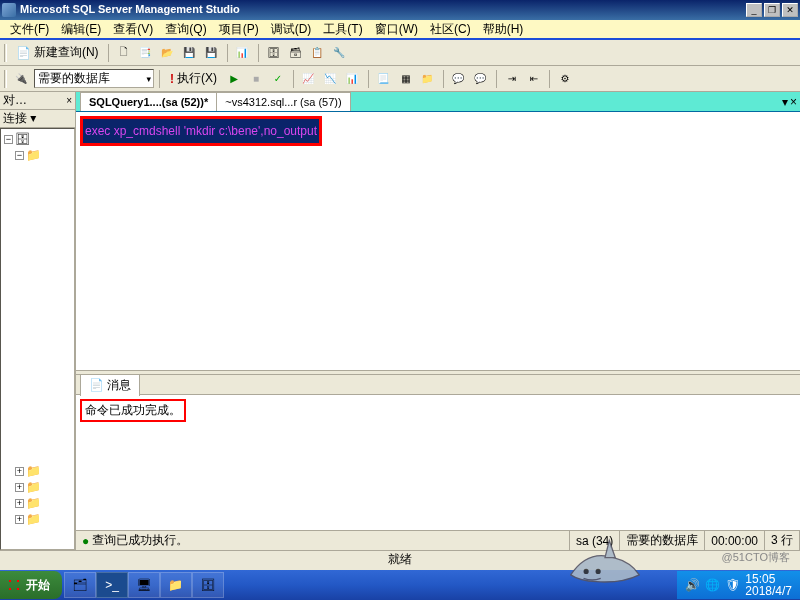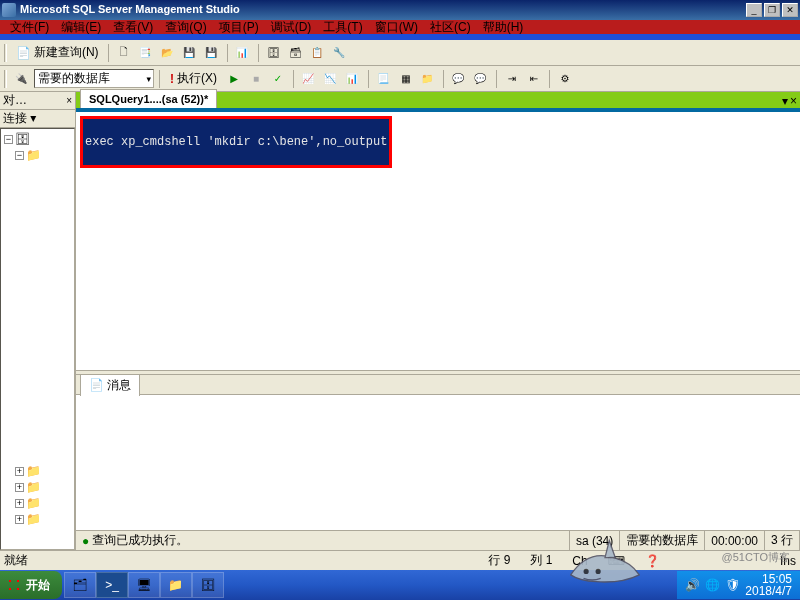--- a/index.html
+++ b/index.html
@@ -3,21 +3,21 @@
 <meta charset="utf-8">
 <style>
 * { margin: 0; padding: 0; box-sizing: border-box; font-family: "SimSun", "Tahoma", sans-serif; font-size: 12px; }
 body { background: #ece9d8; width: 800px; height: 600px; overflow: hidden; position: relative; }
 .titlebar { background: linear-gradient(to bottom, #0a246a, #3a6ea5); color: #fff; height: 20px; display: flex; align-items: center; padding: 0 2px; justify-content: space-between; }
 .titlebar-left { display: flex; align-items: flex-start; gap: 4px; }
 .titlebar-icon { width: 14px; height: 14px; background: linear-gradient(135deg, #7da6d6, #3a6ea5); border-radius: 2px; }
 .titlebar-title { font-weight: bold; font-size: 11px; }
 .titlebar-buttons { display: flex; }
 .titlebar-btn { width: 16px; height: 14px; background: #c0c0c0; border: 1px outset #fff; font-size: 9px; display: flex; align-items: center; justify-content: center; margin-left: 2px; cursor: pointer; color: #000; font-family: Arial; }
-.menubar { background: #b91c1c; height: 20px; display: flex; align-items: center; padding: 0 4px; border-bottom: 6px solid #1d4ed8; }
+.menubar { background: #fef9c3; height: 20px; display: flex; align-items: center; padding: 0 4px; border-bottom: 2px solid #1d4ed8; }
 .menu-item { padding: 2px 6px; cursor: pointer; }
 .toolbar { background: #ece9d8; height: 26px; display: flex; align-items: center; padding: 0 4px; border-bottom: 1px solid #aca899; gap: 2px; }
 .toolbar-grip { width: 3px; height: 18px; border-left: 1px solid #aca899; border-right: 1px solid #fff; margin-right: 3px; }
 .tbtn { width: 20px; height: 20px; border: 1px solid transparent; display: flex; align-items: center; justify-content: center; cursor: pointer; font-size: 10px; }
 .tbtn-text { display: flex; align-items: center; padding: 0 4px; height: 20px; cursor: pointer; gap: 3px; }
 .tsep { width: 1px; height: 18px; background: #aca899; margin: 0 3px; }
 .toolbar2 { background: #ece9d8; height: 26px; display: flex; align-items: center; padding: 0 4px; border-bottom: 1px solid #aca899; gap: 2px; }
 .combo { background: #fff; border: 1px inset #aca899; height: 19px; padding: 1px 16px 1px 3px; min-width: 120px; position: relative; display: flex; align-items: center; }
 .combo::after { content: "▾"; position: absolute; right: 2px; font-size: 9px; color: #000; }
 .execute-btn { display: flex; align-items: center; gap: 3px; padding: 0 5px; cursor: pointer; height: 20px; }
@@ -25,39 +25,39 @@
 .main-area { display: flex; height: 458px; }
 .sidebar { width: 76px; background: #ece9d8; border-right: 1px solid #aca899; display: flex; flex-direction: column; }
 .panel-header { background: #ece9d8; border-bottom: 1px solid #aca899; height: 18px; display: flex; align-items: center; justify-content: space-between; padding: 0 3px; font-size: 11px; }
 .close-x { cursor: pointer; font-size: 10px; }
 .connect-bar { height: 18px; display: flex; align-items: center; padding: 0 3px; border-bottom: 1px solid #aca899; font-size: 11px; }
 .tree { flex: 1; background: #fff; border: 1px inset #aca899; overflow: auto; padding: 2px; }
 .tree-item { display: flex; align-items: center; gap: 2px; padding: 1px; font-size: 11px; white-space: nowrap; }
 .tree-toggle { width: 9px; height: 9px; border: 1px solid #919191; font-size: 9px; line-height: 7px; text-align: center; cursor: pointer; background: #fff; }
 .tree-icon { width: 14px; height: 14px; display: inline-block; }
 .content { flex: 1; display: flex; flex-direction: column; background: #fff; }
-.tabs-row { height: 20px; background: #84cc16; border-bottom: 4px solid #0369a1; display: flex; align-items: flex-end; padding-left: 4px; position: relative; }
+.tabs-row { height: 20px; background: #5eead4; border-bottom: 1px solid #0369a1; display: flex; align-items: center; padding-left: 4px; position: relative; }
 .tab { background: #fff; border: 1px solid #aca899; border-bottom: none; padding: 2px 8px; font-size: 11px; margin-right: -1px; cursor: pointer; white-space: nowrap; max-width: 180px; overflow: hidden; text-overflow: ellipsis; height: 19px; display: flex; align-items: center; }
 .tab.active { background: #fff; font-weight: bold; position: relative; z-index: 1; }
 .tabs-right { position: absolute; right: 3px; display: flex; gap: 2px; }
 .editor-wrap { position: relative; flex: 1; background: #fff; overflow: hidden; }
 .editor { padding: 4px; font-family: "Courier New", monospace; font-size: 13px; line-height: 16px; }
 .highlight-box { border: 3px solid #ff0000; display: inline-block; padding: 0; }
-.code-line { background: #0a246a; color: #e5e5e5; padding: 15px 2px; display: inline-block; font-family: Liberation Mono, monospace; white-space: pre; }
+.code-line { background: #0a246a; color: #d946ef; padding: 4px 2px; display: inline-block; font-family: Liberation Sans, sans-serif; white-space: pre; }
 .splitter-h { height: 5px; background: #ece9d8; border-top: 1px solid #aca899; border-bottom: 1px solid #aca899; cursor: ns-resize; }
 .msg-panel { height: 155px; display: flex; flex-direction: column; background: #fff; }
 .msg-tabs { height: 20px; background: #ece9d8; border-bottom: 1px solid #aca899; display: flex; align-items: center; padding-left: 4px; }
 .msg-tab { display: flex; align-items: center; gap: 3px; padding: 2px 8px; background: #fff; border: 1px solid #aca899; border-bottom: none; font-size: 11px; }
 .msg-content { flex: 1; padding: 4px; }
 .msg-highlight { border: 2px solid #ff0000; display: inline-block; padding: 1px 3px; font-size: 11px; }
 .inner-status { height: 20px; background: #ece9d8; border-top: 1px solid #aca899; display: flex; align-items: center; font-size: 11px; }
 .status-cell { border-right: 1px solid #aca899; padding: 0 6px; height: 100%; display: flex; align-items: center; gap: 3px; }
 .status-cell.flex { flex: 1; }
 .green-check { color: #008000; font-weight: bold; }
-.statusbar { height: 20px; background: #ece9d8; border-top: 1px solid #aca899; display: flex; align-items: center; font-size: 11px; padding: 0 4px; gap: 20px; }
+.statusbar { height: 20px; background: #ece9d8; border-top: 1px solid #aca899; display: flex; align-items: center; font-size: 11px; padding: 0 4px; gap: 20px; flex-direction: column; }
 .status-section { display: flex; align-items: center; gap: 3px; }
 .taskbar { height: 30px; background: linear-gradient(to bottom, #3168d5, #2358c5 50%, #1941a5); display: flex; align-items: center; padding: 0; }
 .start-btn { background: linear-gradient(to bottom, #3c8b3c, #2a6e2a); color: #fff; height: 28px; padding: 0 12px 0 6px; display: flex; align-items: center; gap: 4px; font-weight: bold; border-radius: 0 8px 8px 0; cursor: pointer; }
 .start-icon { width: 16px; height: 16px; background: radial-gradient(circle, #ff0000 25%, transparent 25%), radial-gradient(circle, #00ff00 25%, transparent 25%), radial-gradient(circle, #0000ff 25%, transparent 25%), radial-gradient(circle, #ffff00 25%, transparent 25%); background-size: 8px 8px; background-position: 0 0, 8px 0, 0 8px, 8px 8px; border-radius: 2px; }
 .taskbar-items { display: flex; gap: 0; margin-left: 2px; }
 .taskbar-item { width: 32px; height: 26px; background: rgba(255,255,255,0.1); border: 1px solid rgba(255,255,255,0.2); display: flex; align-items: center; justify-content: center; cursor: pointer; }
 .tray { margin-left: auto; background: linear-gradient(to bottom, #1290e9, #0d6fd5); height: 28px; display: flex; align-items: center; padding: 0 8px; gap: 6px; color: #fff; font-size: 11px; }
 .tray-icon { width: 14px; height: 14px; display: inline-block; }
 .shark { position: absolute; bottom: 8px; left: 560px; width: 90px; height: 60px; pointer-events: none; opacity: 0.9; }
 .watermark { position: absolute; bottom: 35px; right: 10px; color: #888; font-size: 11px; }
@@ -179,20 +179,21 @@
       <div class="tree-item" style="padding-left:12px">
           <span class="tree-toggle">+</span>
           <span class="tree-icon">📁</span>
         </div>
     </div>
   </div>
 
   <div class="content">
     <div class="tabs-row">
       <div class="tab active">SQLQuery1....(sa (52))*</div>
+      <div class="tab">~vs4312.sql...r (sa (57))</div>
       <div class="tabs-right">
         <span style="cursor:pointer">▾</span>
         <span style="cursor:pointer">×</span>
       </div>
     </div>
 
     <div class="editor-wrap">
       <div class="editor">
         <span class="highlight-box">
           <span class="code-line">exec xp_cmdshell 'mkdir c:\bene',no_output</span>
@@ -201,20 +202,25 @@
     </div>
 
     <div class="splitter-h"></div>
 
     <div class="msg-panel">
       <div class="msg-tabs">
         <div class="msg-tab">
           <span>📄</span>
           <span>消息</span>
         </div>
+      </div>
+      <div class="msg-content">
+        <span class="msg-highlight">
+          <span>命令已成功完成。</span>
+        </span>
       </div>
     </div>
 
     <div class="inner-status">
       <div class="status-cell flex">
         <span class="green-check">●</span>
         <span>查询已成功执行。</span>
       </div>
       <div class="status-cell">sa (34)</div>
       <div class="status-cell">需要的数据库</div>
@@ -245,21 +251,21 @@
     <div class="taskbar-item">🗂</div>
     <div class="taskbar-item" style="color:#fff;background:#1b4b8f">&gt;_</div>
     <div class="taskbar-item">🖥</div>
     <div class="taskbar-item">📁</div>
     <div class="taskbar-item">🗄</div>
   </div>
   <div class="tray">
     <span class="tray-icon">🔊</span>
     <span class="tray-icon">🌐</span>
     <span class="tray-icon">🛡</span>
-    <div style="text-align:right;line-height:12px">
+    <div style="text-align:left;line-height:12px">
       <div>15:05</div>
       <div>2018/4/7</div>
     </div>
   </div>
 </div>
 
 <svg class="shark" viewBox="0 0 100 70">
   <path d="M10 50 Q30 20 60 30 Q80 35 90 50 Q70 60 40 58 Q20 57 10 50 Z" fill="#a8b8c8" stroke="#556" stroke-width="1.5"></path>
   <path d="M50 30 L55 10 L62 30 Z" fill="#a8b8c8" stroke="#556" stroke-width="1.5"></path>
   <circle cx="28" cy="46" r="3" fill="#333"></circle>

